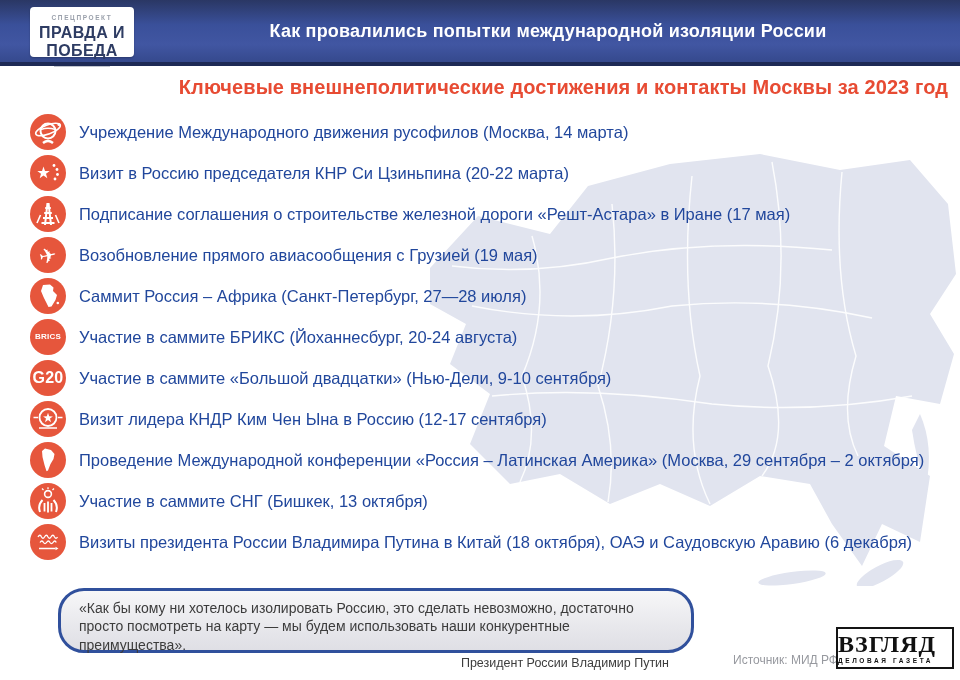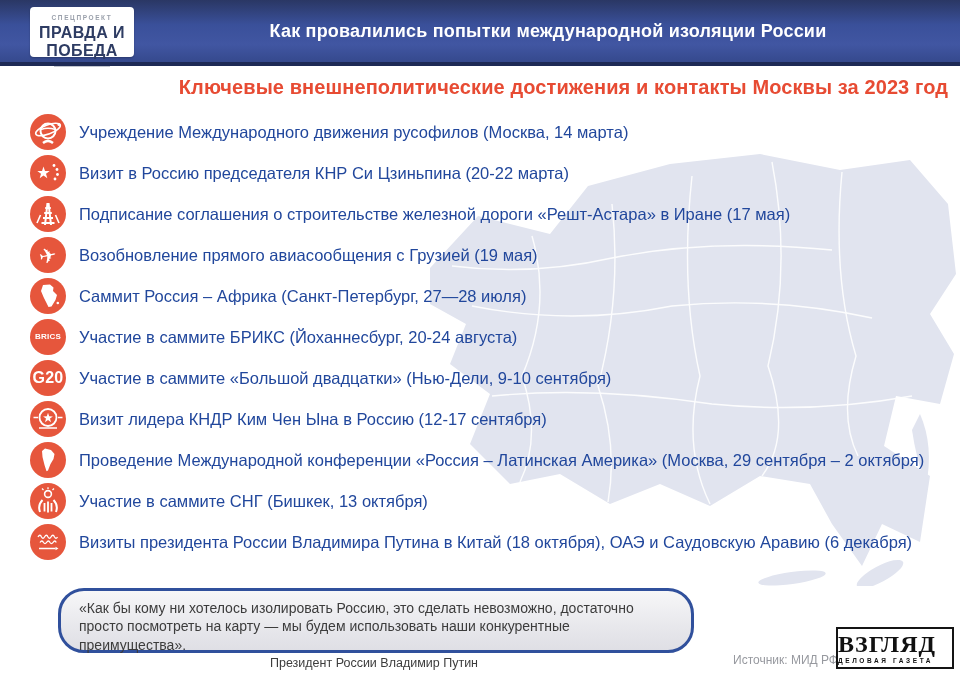--- a/index.html
+++ b/index.html
@@ -52,21 +52,21 @@
     margin-left:13px;font-size:16.5px;font-weight:400;color:#21479c;white-space:nowrap;
   }
   
   .quote-box{
     position:absolute;left:38px;top:588px;width:636px;height:65px;box-sizing:border-box;
     border:3px solid #30509c;border-radius:26px;
     background:linear-gradient(180deg,#f7f7f8 0%,#e9e9ed 55%,#dfdfe5 100%);
     padding:8px 18px 0 18px;z-index:2;margin-left:20px;
   }
   .quote-text{font-size:14px;color:#3c3c3c;line-height:1.32;font-weight:500;}
-  .quote-author{text-align:center;font-size:12.5px;color:#3c3c3c;margin-top:2px;padding-right:4px;}
+  .quote-author{text-align:right;font-size:12.5px;color:#3c3c3c;margin-top:2px;padding-right:4px;}
   
   .source{position:absolute;left:733px;top:653px;font-size:12px;color:#97999f;z-index:2;}
   .vz-logo{
     position:absolute;left:836px;top:627px;width:118px;height:42px;box-sizing:border-box;
     border:2px solid #141414;background:#fff;text-align:left;z-index:2;padding-top:3px;
   }
   .vz-name{font-family:"Liberation Serif",serif;font-weight:700;font-size:24px;line-height:1;color:#111;letter-spacing:1px;display:block;}
   .vz-tagline{display:block;font-size:6.5px;letter-spacing:2.6px;color:#111;font-weight:700;margin-top:1px;}
 </style>
 </head>

